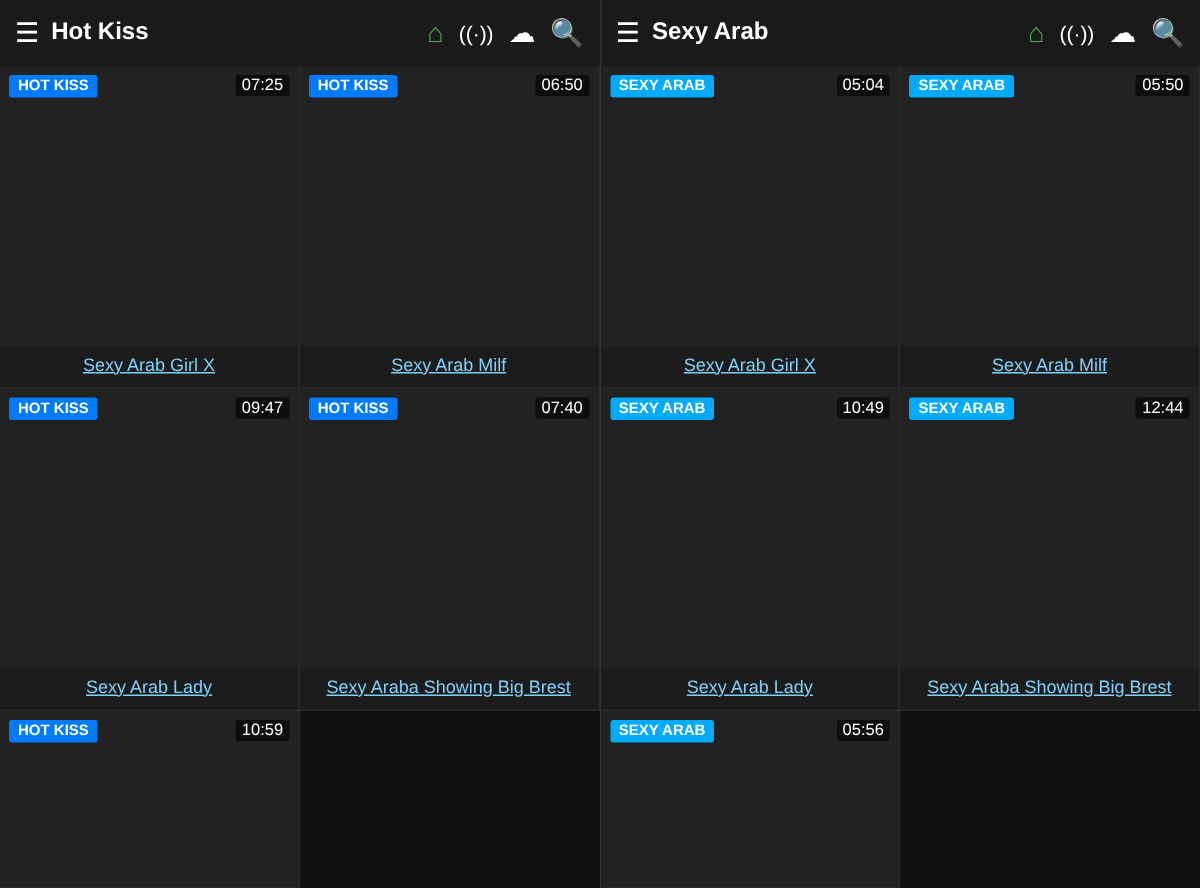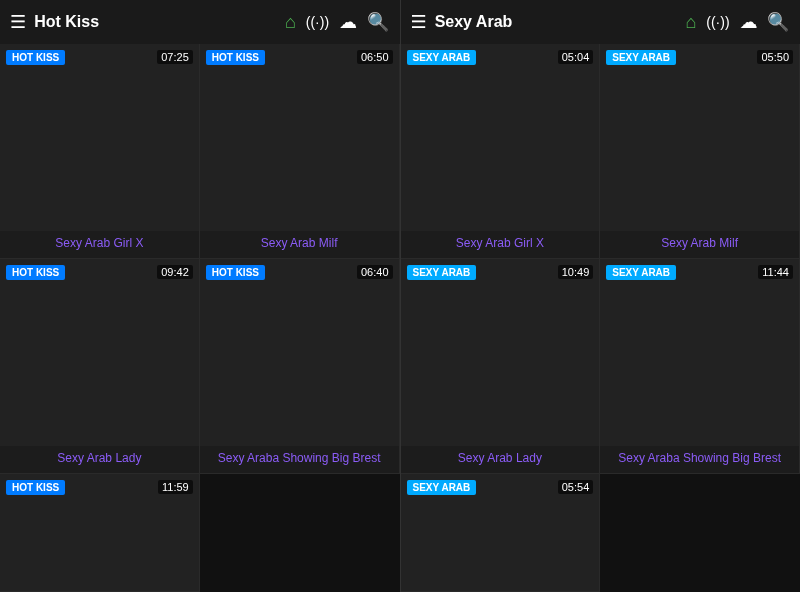--- a/index.html
+++ b/index.html
@@ -108,23 +108,24 @@
       right: 6px;
       font-size: 11px;
       color: #fff;
       background: rgba(0,0,0,0.6);
       padding: 1px 4px;
       border-radius: 2px;
     }
     .video-title {
       text-align: center;
       font-size: 12px;
-      color: #8b5cf6;
+      color: #7dd3fc;
       padding: 5px 4px 7px;
       line-height: 1.3;
+      text-decoration: underline;
     }
 
     
     .video-card.partial .video-thumb {
       min-height: 50px;
     }
   </style>
 </head>
 <body>
 
@@ -166,35 +167,35 @@
       <div class="video-card">
         <div class="video-thumb">
           <span class="badge badge-hotkiss">HOT KISS</span>
           <span class="duration">06:50</span>
         </div>
         <div class="video-title">Sexy Arab Milf</div>
       </div>
       <div class="video-card">
         <div class="video-thumb">
           <span class="badge badge-hotkiss">HOT KISS</span>
-          <span class="duration">09:42</span>
+          <span class="duration">09:47</span>
         </div>
         <div class="video-title">Sexy Arab Lady</div>
       </div>
       <div class="video-card">
         <div class="video-thumb">
           <span class="badge badge-hotkiss">HOT KISS</span>
-          <span class="duration">06:40</span>
+          <span class="duration">07:40</span>
         </div>
         <div class="video-title">Sexy Araba Showing Big Brest</div>
       </div>
       <div class="video-card partial" style="grid-column: 1;">
         <div class="video-thumb">
           <span class="badge badge-hotkiss">HOT KISS</span>
-          <span class="duration">11:59</span>
+          <span class="duration">10:59</span>
         </div>
       </div>
     </div>
 
   <div class="panel" id="panel-sexyarab">
   <div class="video-card">
         <div class="video-thumb">
           <span class="badge badge-sexyarab">SEXY ARAB</span>
           <span class="duration">05:04</span>
         </div>
@@ -210,24 +211,24 @@
       <div class="video-card">
         <div class="video-thumb">
           <span class="badge badge-sexyarab">SEXY ARAB</span>
           <span class="duration">10:49</span>
         </div>
         <div class="video-title">Sexy Arab Lady</div>
       </div>
       <div class="video-card">
         <div class="video-thumb">
           <span class="badge badge-sexyarab">SEXY ARAB</span>
-          <span class="duration">11:44</span>
+          <span class="duration">12:44</span>
         </div>
         <div class="video-title">Sexy Araba Showing Big Brest</div>
       </div>
       <div class="video-card partial" style="grid-column: 1;">
         <div class="video-thumb">
           <span class="badge badge-sexyarab">SEXY ARAB</span>
-          <span class="duration">05:54</span>
+          <span class="duration">05:56</span>
         </div>
       </div>
     </div>
 </div>
 
 </body></html>

